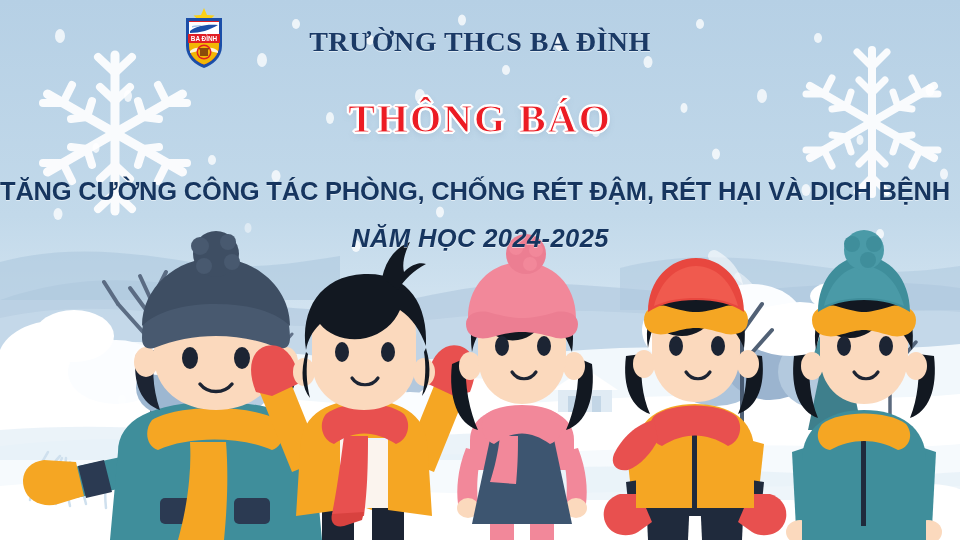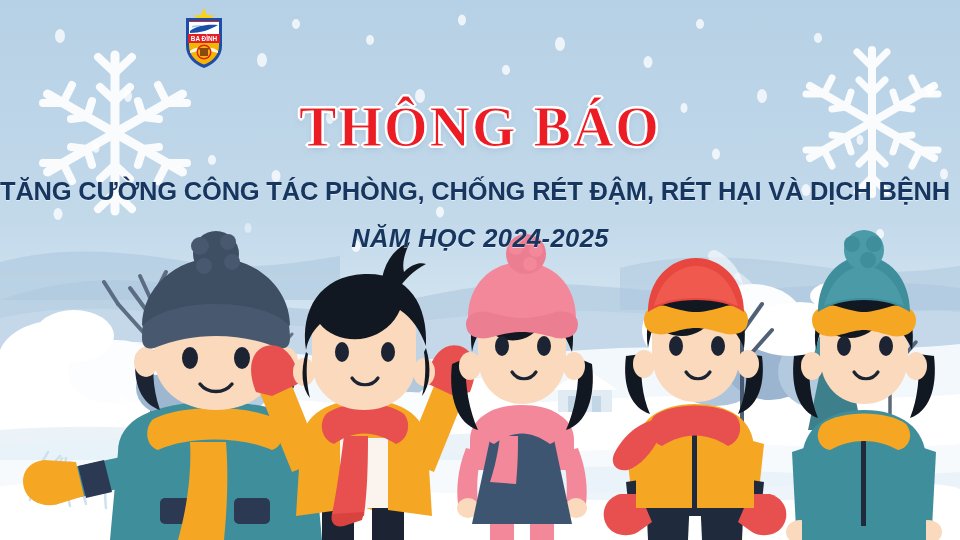--- a/index.html
+++ b/index.html
@@ -21,21 +21,21 @@
     color:#1b3a66;
     text-shadow:0 1px 0 rgba(255,255,255,.55);
     z-index:41;
   }
   #logo-wrap{
     position:absolute;left:178px;top:6px;width:52px;height:64px;z-index:42;
   }
   #main-title{
     position:absolute;top:95px;left:0;width:960px;text-align:center;
     font-family:"Liberation Serif", serif;
-    font-weight:bold;font-size:56px;letter-spacing:2px;
+    font-weight:bold;font-size:40px;letter-spacing:2px;
     color:#ec1c24;
     -webkit-text-stroke:1px #ffffff;
     text-shadow:
       2px 0 0 #fff,-2px 0 0 #fff,0 2px 0 #fff,0 -2px 0 #fff,
       1px 1px 0 #fff,-1px -1px 0 #fff,1px -1px 0 #fff,-1px 1px 0 #fff,
       0 3px 6px rgba(120,150,175,.35);
     z-index:41;
   }
   #subtitle{
     position:absolute;top:177px;left:0;width:823px;text-align:center;
@@ -551,17 +551,18 @@
       <path d="M11,37 L41,37 L41,39.5 C41,50 33,56 26,58.5 C19,56 11,50 11,39.5 Z" fill="#f2b705"></path>
       <path d="M12,45 C17,41 22,41 25,44 C21,45 16,46 12,47 Z" fill="#ffffff" opacity=".85"></path>
       <path d="M40,45 C35,41 30,41 27,44 C31,45 36,46 40,47 Z" fill="#ffffff" opacity=".85"></path>
       <circle cx="26" cy="46" r="7.5" fill="#e01f26"></circle>
       <circle cx="26" cy="46" r="6" fill="#f2b705"></circle>
       <path d="M22,43 L30,43 L30,50 L22,50 Z" fill="#8a4b0a"></path>
       <path d="M21,42 L31,42 L31,43.5 L21,43.5 Z" fill="#8a4b0a"></path>
     </svg>
   </div>
 
+  <div id="school-name">TRƯỜNG THCS BA ĐÌNH</div>
   <div id="main-title">THÔNG BÁO</div>
   <div id="subtitle">TĂNG CƯỜNG CÔNG TÁC PHÒNG, CHỐNG RÉT ĐẬM, RÉT HẠI VÀ DỊCH BỆNH</div>
   <div id="school-year">NĂM HỌC 2024-2025</div>
 
 </div>
 
 </body></html>

